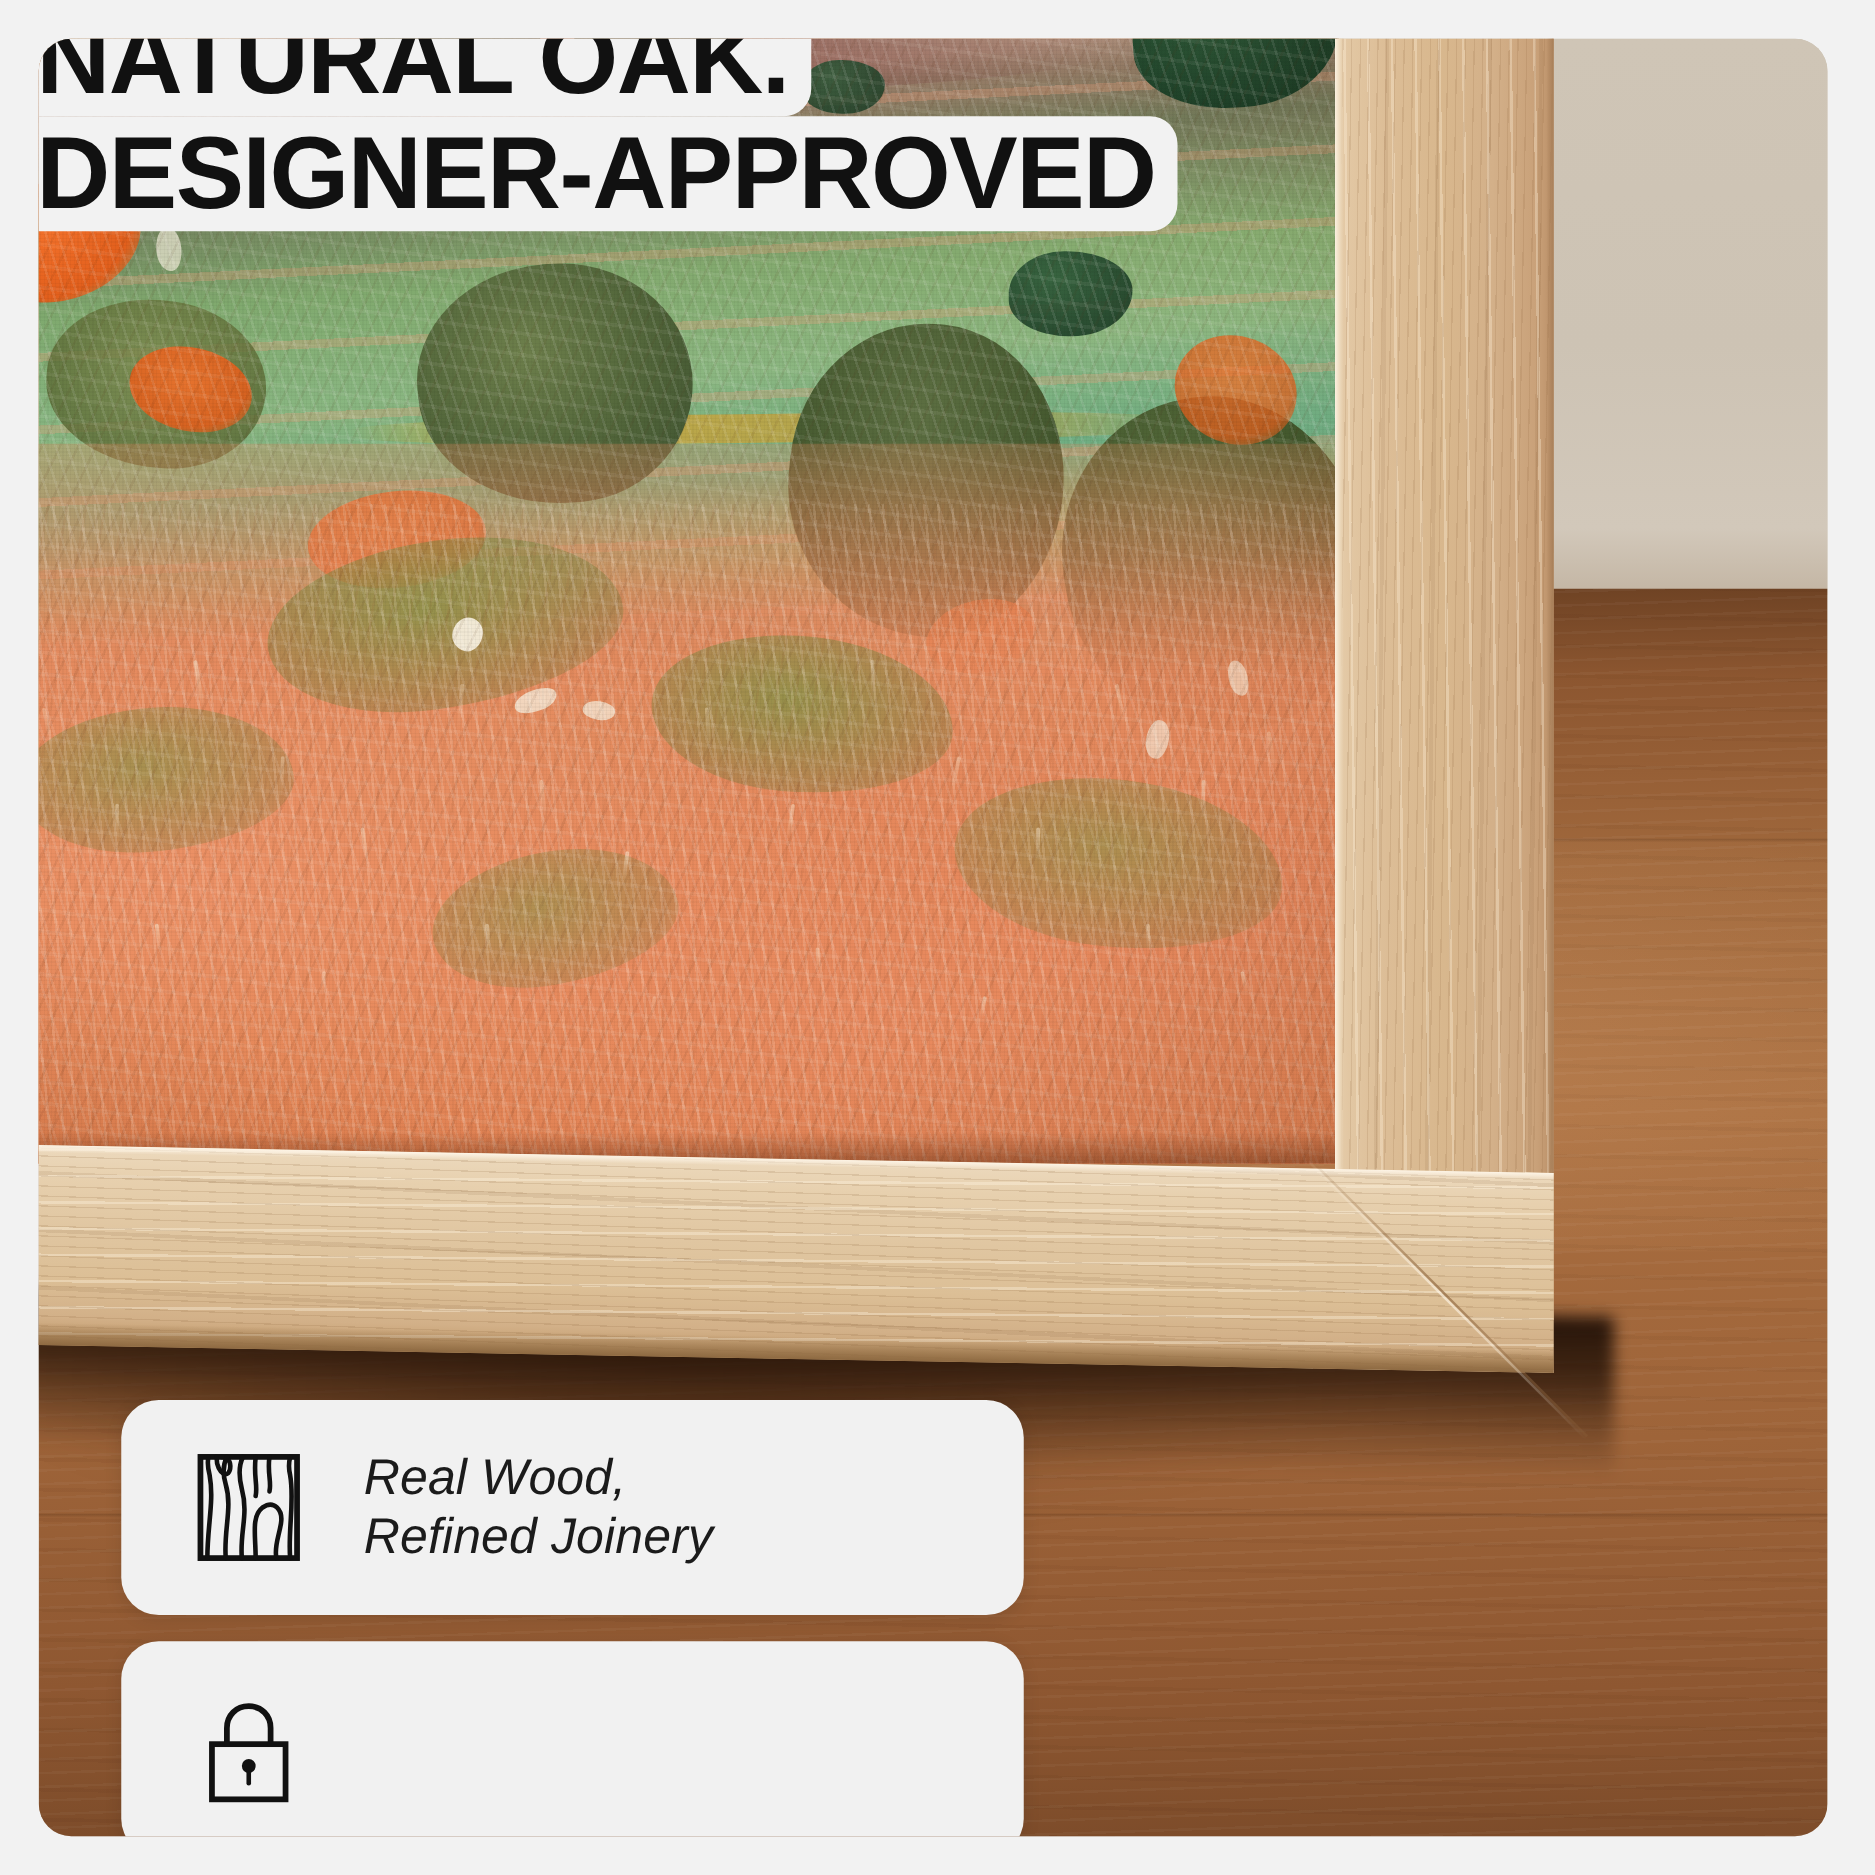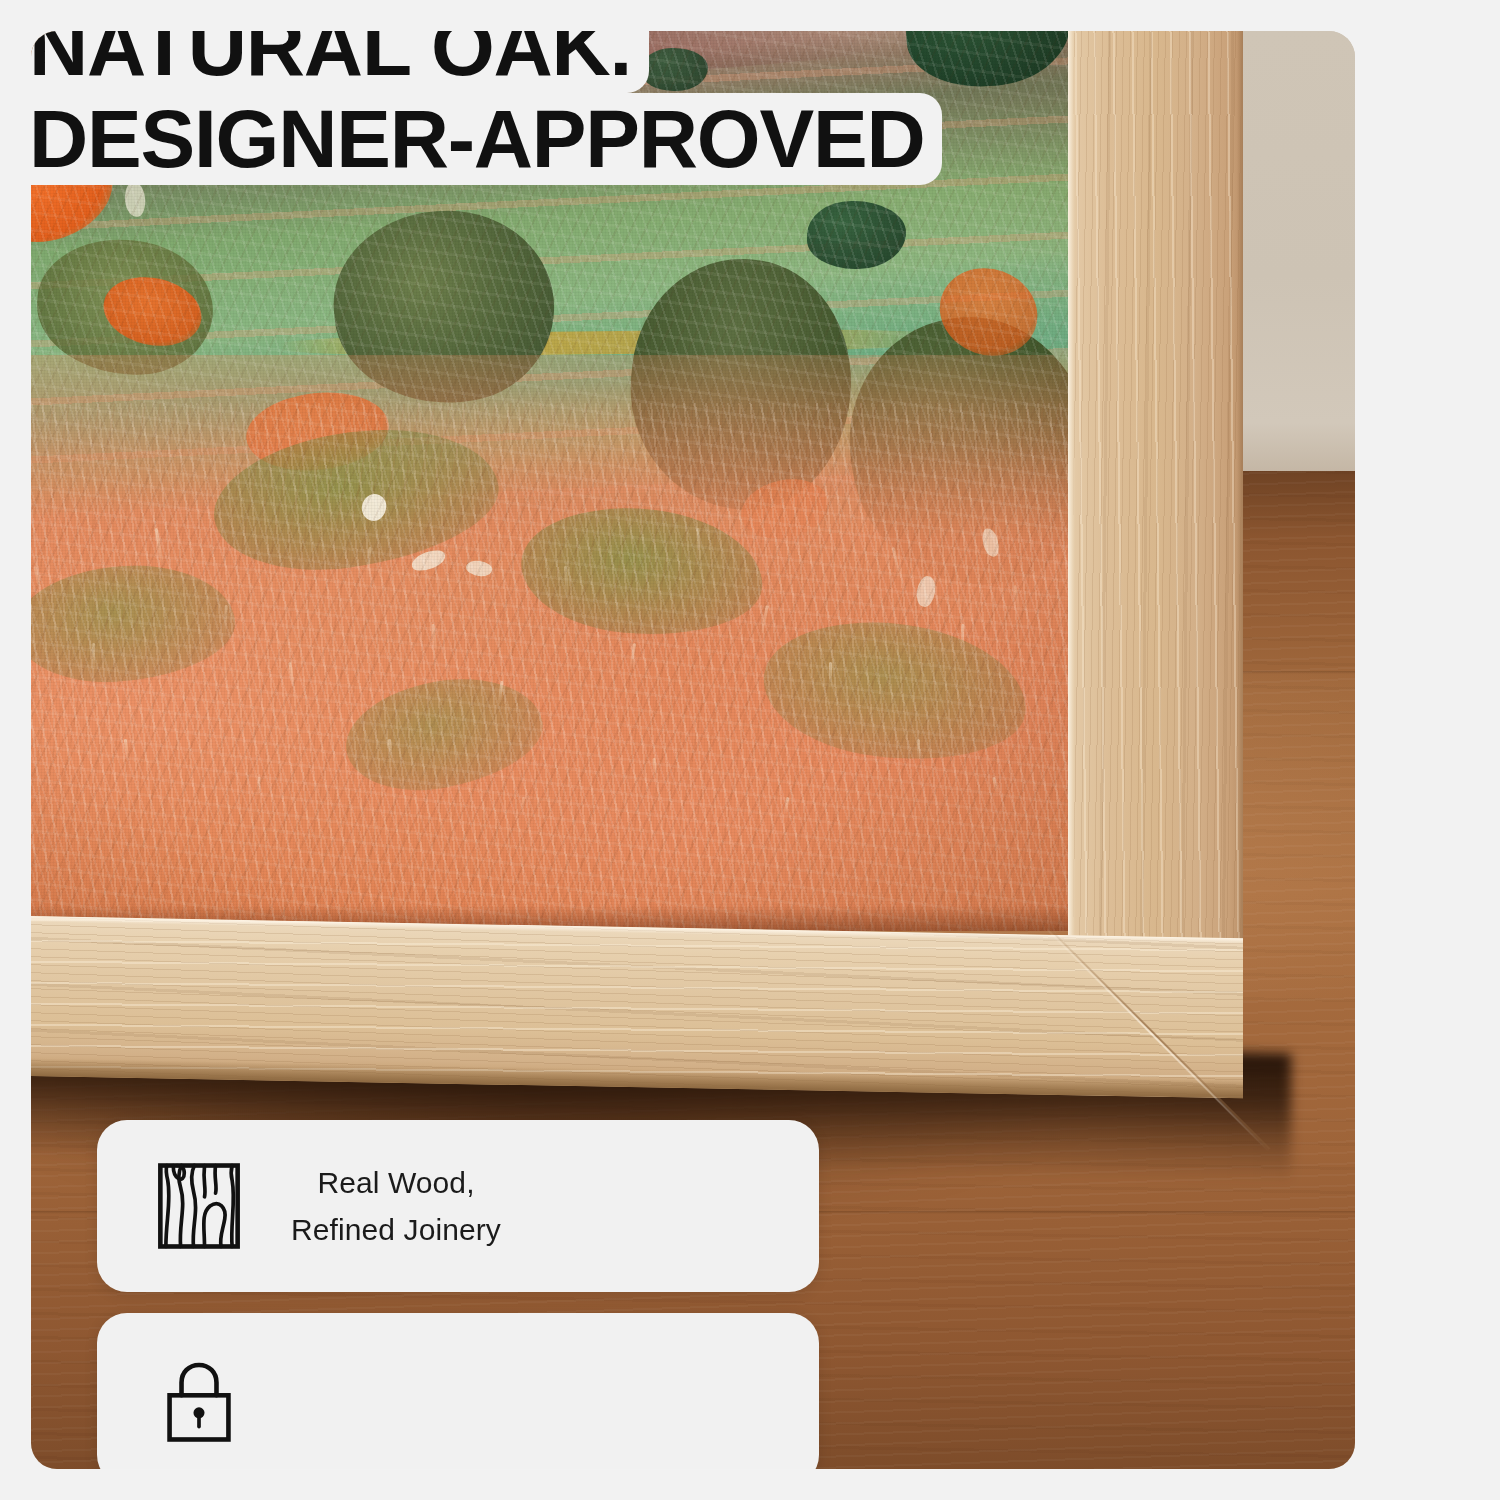--- a/index.html
+++ b/index.html
@@ -8,24 +8,23 @@
     background:#f2f2f2;
     font-family:"Liberation Sans", sans-serif;
     overflow:hidden;
   }
 
   
   #page { position:relative; width:1500px; height:1500px; background:#f2f2f2; }
 
   #photo-card{
     position:absolute; left:31px; top:31px;
-    width:1324px; height:1438px;
+    width:1431px; height:1438px;
     border-radius:26px; overflow:hidden;
     background:#cdc3b4;
-    text-align:center;
   }
 
   
   .wall{
     position:absolute; left:0; top:0; width:100%; height:445px;
     background:linear-gradient(180deg,#cfc5b6 0%,#cdc3b4 55%,#d2c8ba 88%,#c3b5a3 100%);
   }
   .wall-shade{
     position:absolute; left:0; top:0; width:100%; height:445px;
     background:linear-gradient(90deg,rgba(120,100,80,.10) 0%,rgba(0,0,0,0) 35%);
@@ -357,25 +356,26 @@
     box-shadow:0 3px 14px rgba(0,0,0,.10);
   }
   #badge-wood{ left:66px; top:1089px; width:722px; height:172px; }
   #badge-touch{ left:66px; top:1282px; width:722px; height:172px; }
   .badge .ico{
     width:92px; height:92px; margin-left:56px;
     flex:0 0 auto; display:block;
   }
   .badge .txt{
     margin-left:46px;
-    font-size:30px;
+    font-size:40px;
     line-height:47px;
     color:#1b1b1b;
     letter-spacing:.1px;
     white-space:pre-line;
+    font-style:italic;
   }
 </style>
 </head>
 <body>
 
 <div id="page">
 
   <div id="photo-card">
 
     <div class="wall"></div>

